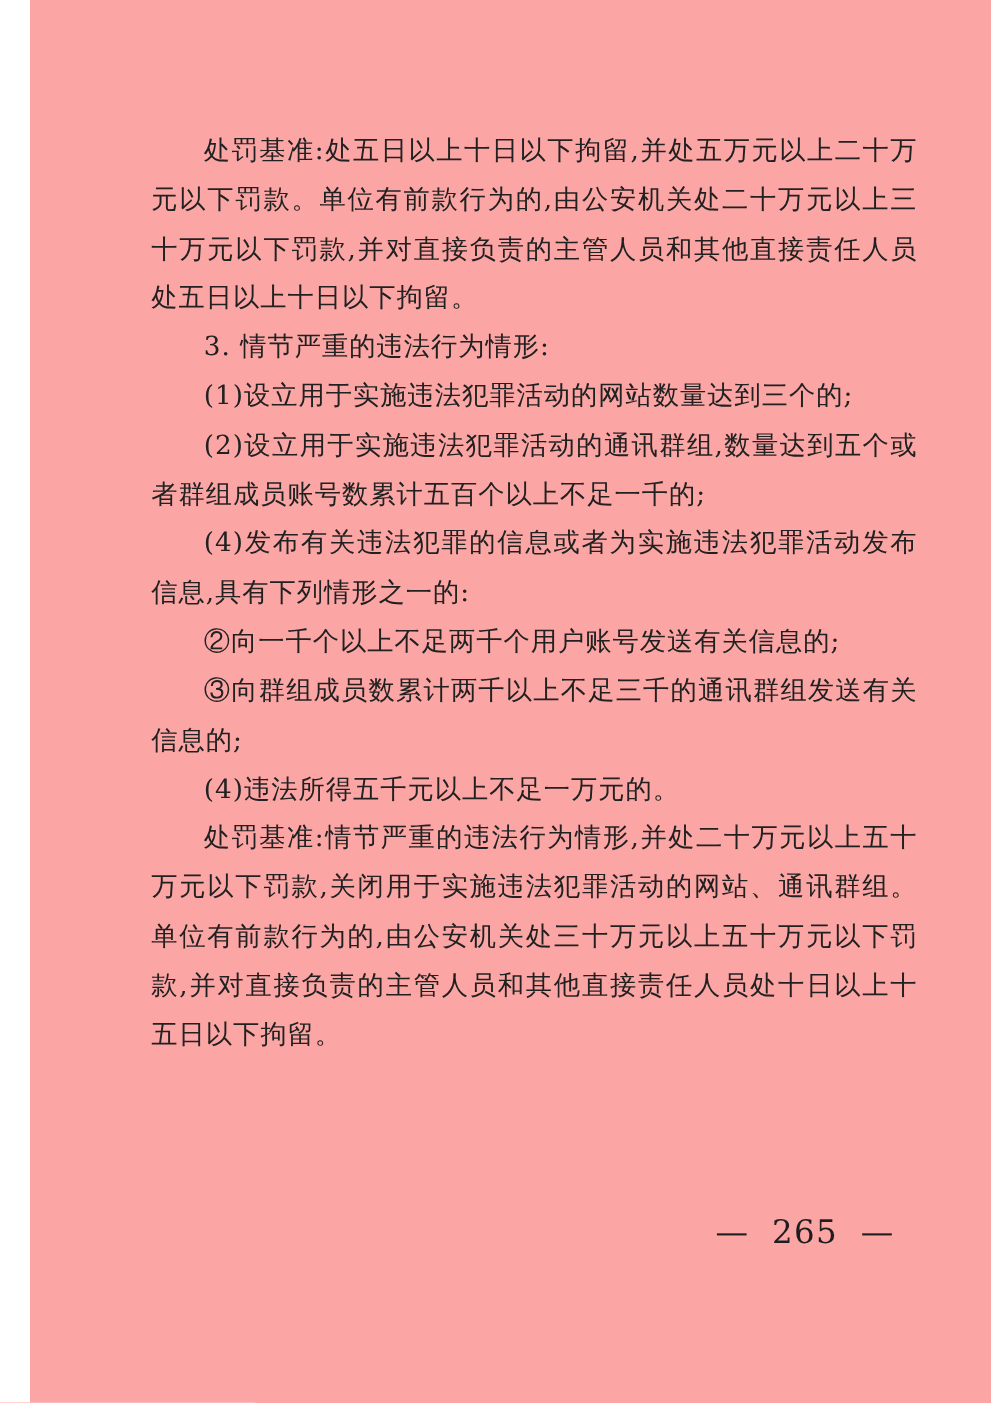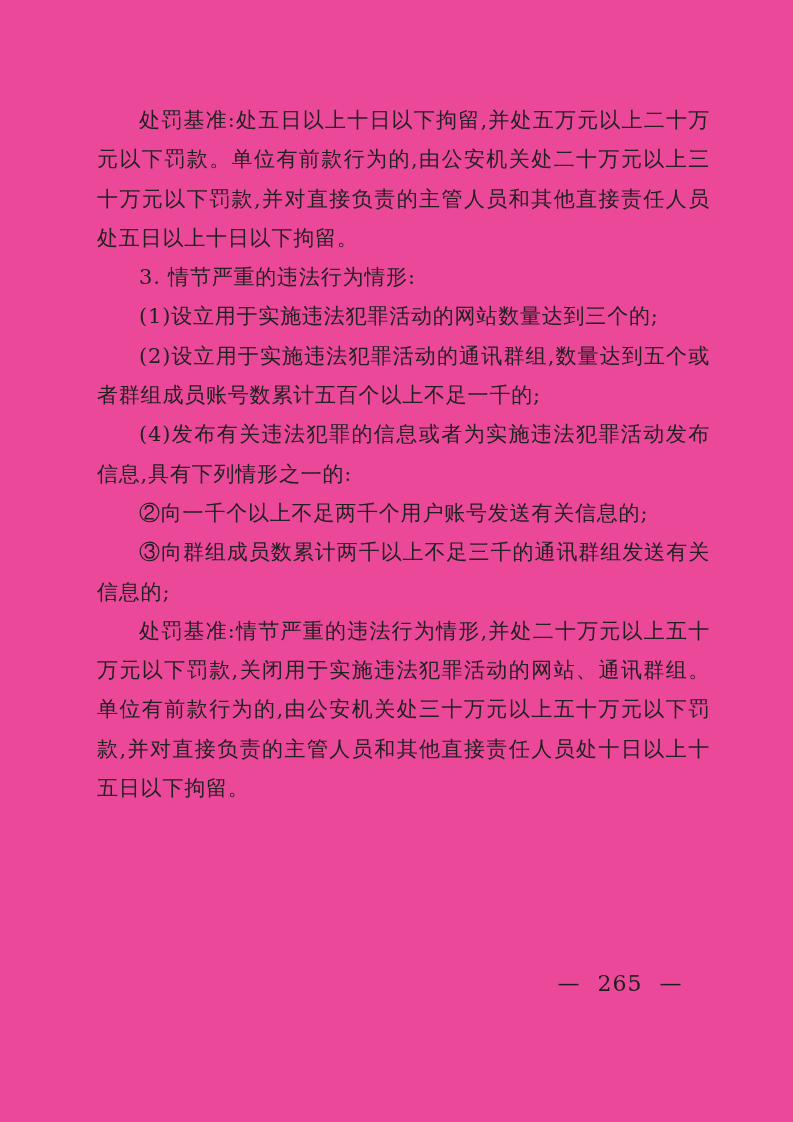--- a/index.html
+++ b/index.html
@@ -10,21 +10,22 @@
     width: 793px;
     height: 1122px;
     background: #ffffff;
     position: relative;
     overflow: hidden;
     font-family: "DejaVu Serif", "Liberation Serif", serif;
   }
   .page {
     position: absolute;
     inset: 0;
-    background: #ec4899;
+    background: #fca5a5;
+    margin-left: 24px;
   }
   .document-body {
     position: absolute;
     left: 97px;
     top: 101px;
     width: 613px;
     font-size: 21px;
     line-height: 39.3px;
     color: #212121;
     text-align: justify;
@@ -34,38 +35,39 @@
     margin: 0;
     padding: 0;
     text-indent: 2em;
   }
   .page-number {
     position: absolute;
     top: 971px;
     left: 540px;
     width: 160px;
     text-align: center;
-    font-size: 22px;
+    font-size: 26px;
     color: #1e1e1e;
     letter-spacing: 1px;
     word-spacing: 9px;
     white-space: nowrap;
   }
 </style>
 </head>
 <body>
 
 <div class="page">
 
   <div class="document-body">
       <p class="para">处罚基准:处五日以上十日以下拘留,并处五万元以上二十万元以下罚款。单位有前款行为的,由公安机关处二十万元以上三十万元以下罚款,并对直接负责的主管人员和其他直接责任人员处五日以上十日以下拘留。</p>
       <p class="para">3. 情节严重的违法行为情形:</p>
       <p class="para">(1)设立用于实施违法犯罪活动的网站数量达到三个的;</p>
       <p class="para">(2)设立用于实施违法犯罪活动的通讯群组,数量达到五个或者群组成员账号数累计五百个以上不足一千的;</p>
       <p class="para">(4)发布有关违法犯罪的信息或者为实施违法犯罪活动发布信息,具有下列情形之一的:</p>
       <p class="para">②向一千个以上不足两千个用户账号发送有关信息的;</p>
       <p class="para">③向群组成员数累计两千以上不足三千的通讯群组发送有关信息的;</p>
+      <p class="para">(4)违法所得五千元以上不足一万元的。</p>
       <p class="para">处罚基准:情节严重的违法行为情形,并处二十万元以上五十万元以下罚款,关闭用于实施违法犯罪活动的网站、通讯群组。单位有前款行为的,由公安机关处三十万元以上五十万元以下罚款,并对直接负责的主管人员和其他直接责任人员处十日以上十五日以下拘留。</p>
     </div>
 
   <div class="page-number">— 265 —</div>
 
 </div>
 
 </body></html>

